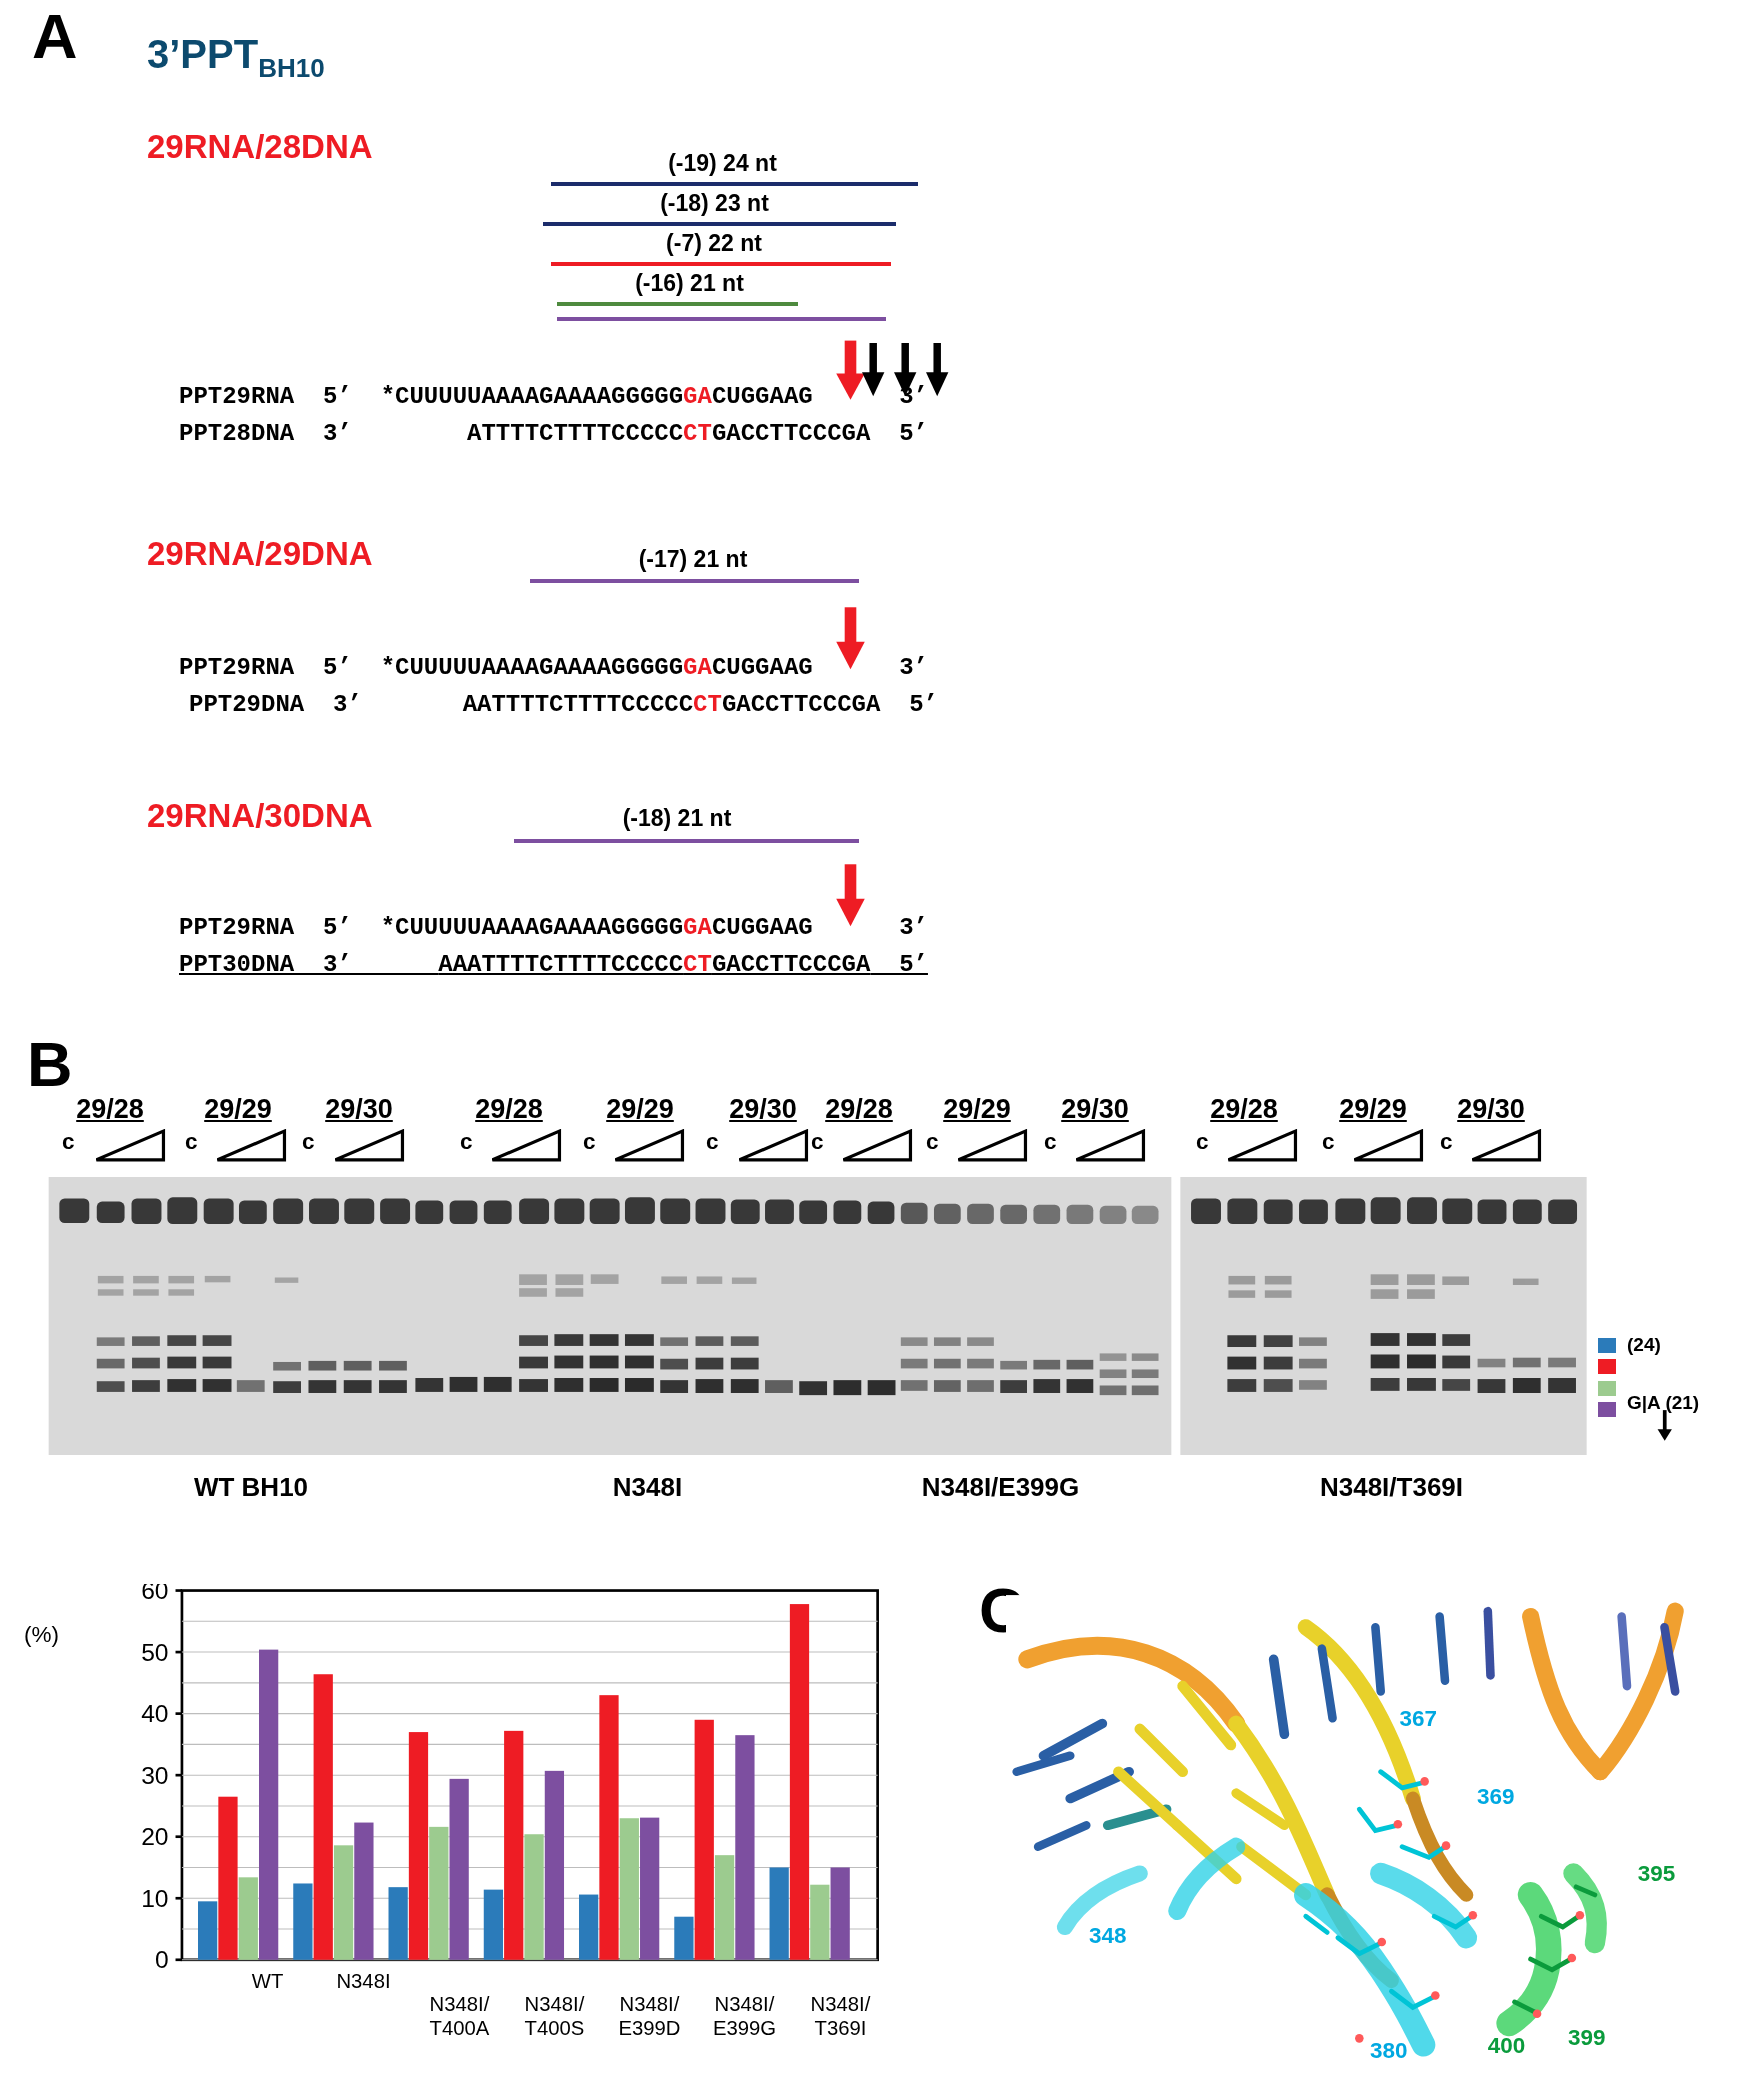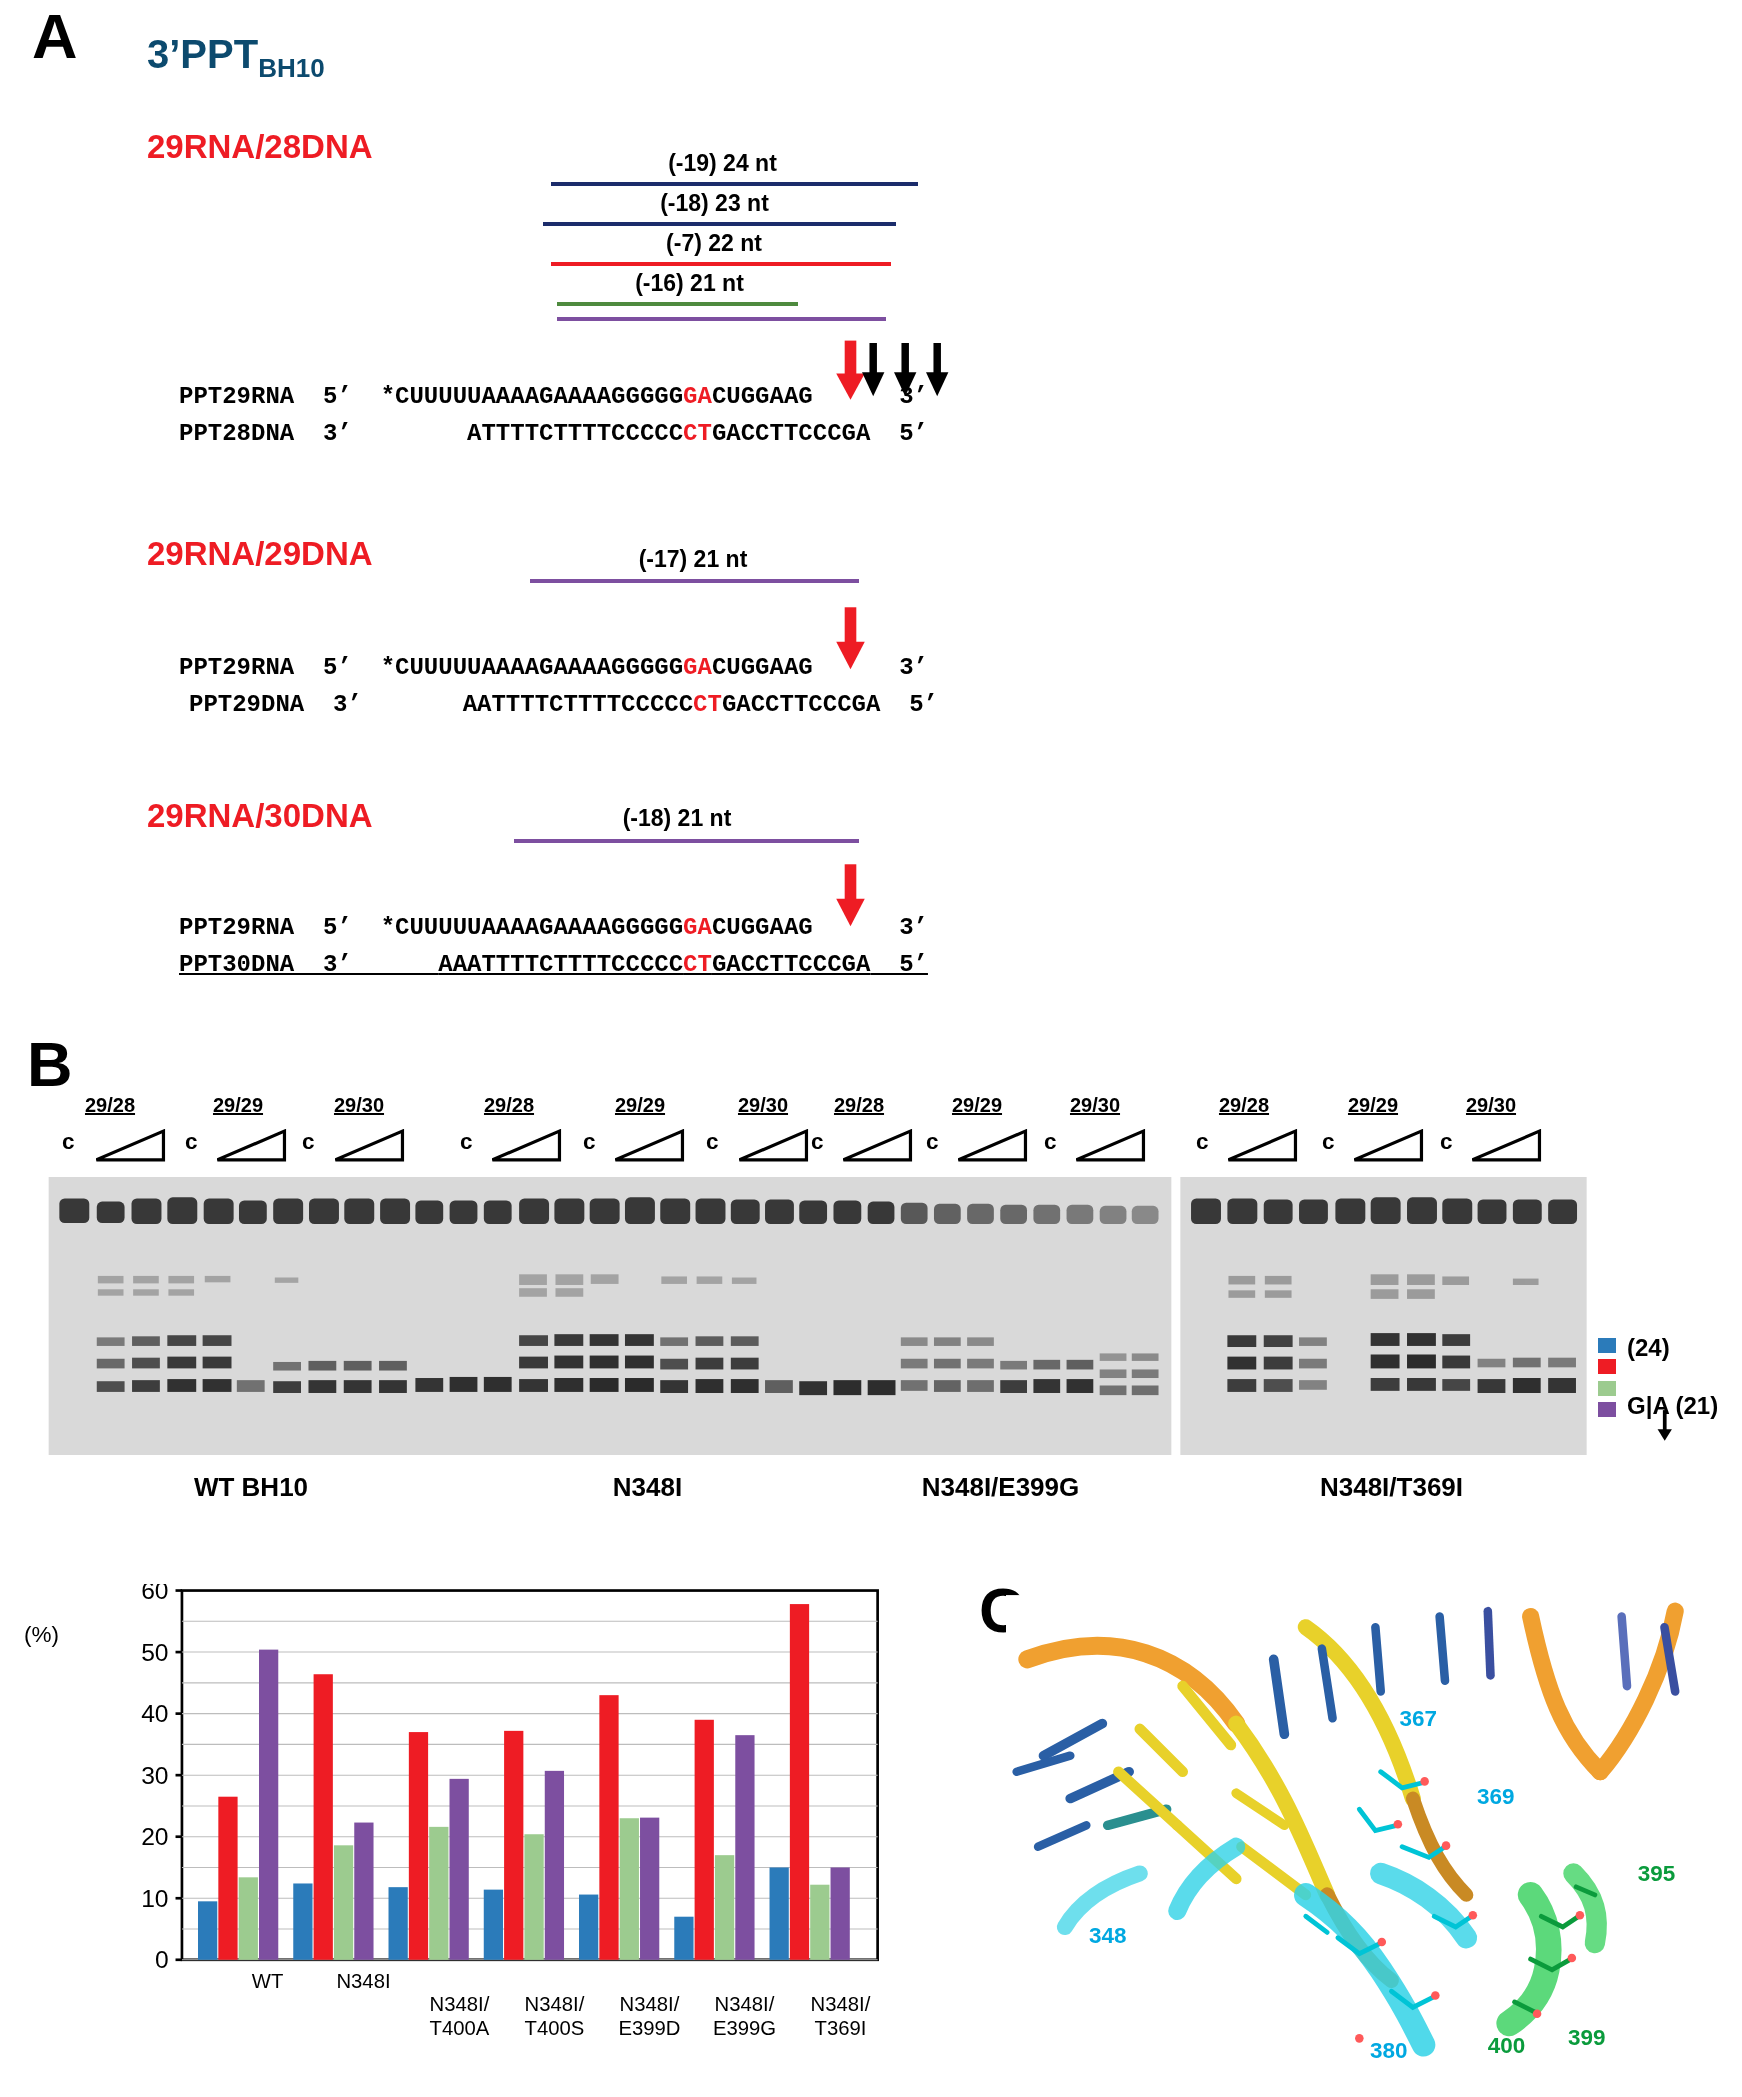--- a/index.html
+++ b/index.html
@@ -32,36 +32,36 @@
   }
   .seq .r{color:#ee1c24;}
   .nt-label{
     font-family:"Liberation Sans", sans-serif;
     font-weight:bold;font-size:23px;color:#000;
     text-align:center;white-space:nowrap;
   }
   .rule{height:3.7px;}
   .lane-head{
     font-family:"Liberation Sans", sans-serif;
-    font-weight:bold;font-size:20px;color:#000;
+    font-weight:bold;font-size:27px;color:#000;
     text-decoration:underline;text-align:center;
   }
   .lane-c{
     font-family:"Liberation Sans", sans-serif;
     font-weight:bold;font-size:22.5px;color:#000;
   }
   .enz-label{
     font-family:Liberation Sans, sans-serif;
     font-weight:bold;font-size:26px;color:#000;
     text-align:center;
   }
   .legend-sw{width:18px;height:15px;}
   .legend-txt{
     font-family:"Liberation Sans", sans-serif;
-    font-weight:bold;font-size:24px;color:#000;
+    font-weight:bold;font-size:19px;color:#000;
   }
   .axis-txt{
     font-family:"Liberation Sans", sans-serif;
     font-size:22.5px;color:#000;
   }
   .cat-txt{
     font-family:"Liberation Sans", sans-serif;
     font-size:20.3px;color:#000;text-align:center;line-height:1.15;
   }
   .resid{

